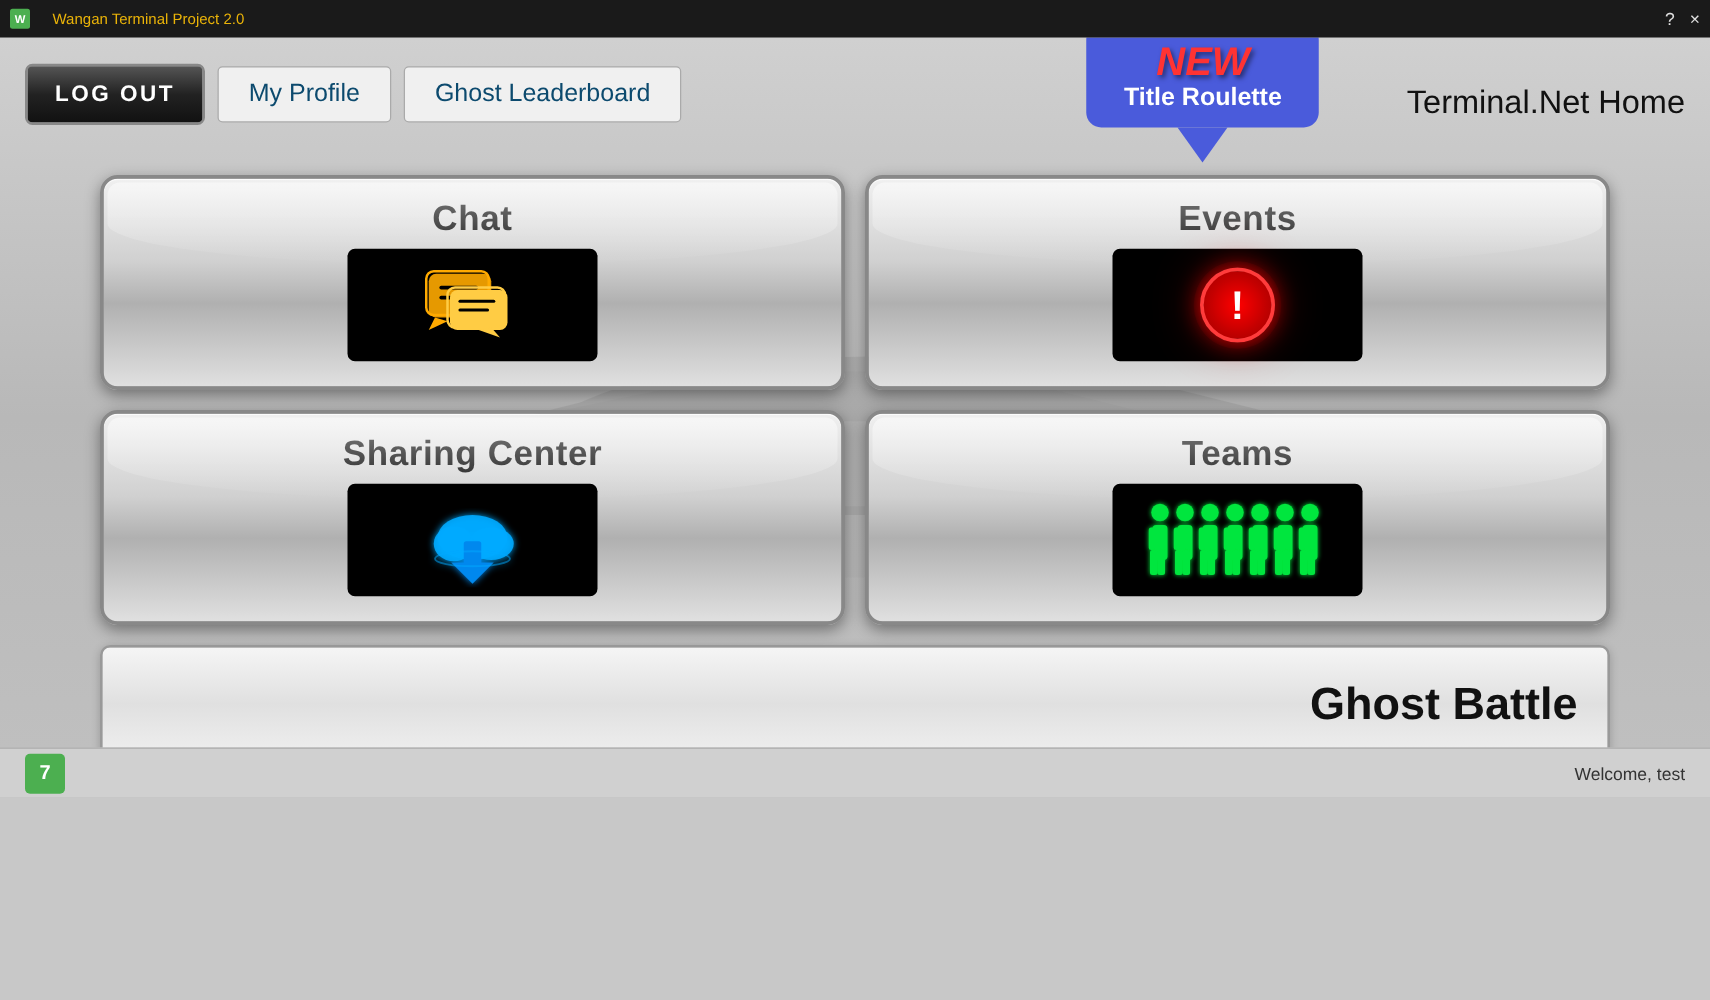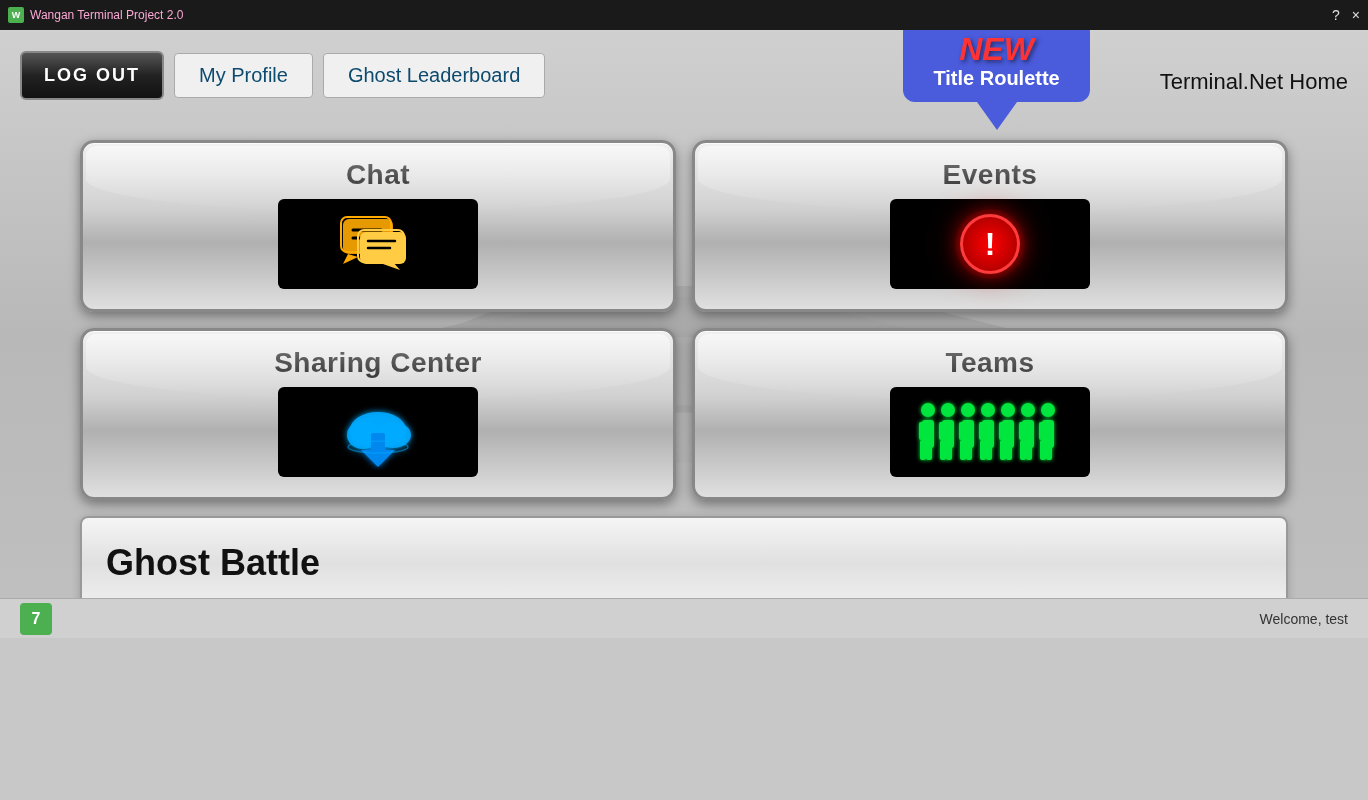--- a/index.html
+++ b/index.html
@@ -36,22 +36,23 @@
       background: #4CAF50;
       border-radius: 2px;
       display: flex;
       align-items: center;
       justify-content: center;
       font-size: 9px;
       color: white;
       font-weight: bold;
     }
     .title-bar-text {
-      color: #f9a8d4;
+      color: #eab308;
       font-size: 12px;
+      margin-left: 12px;
     }
     .title-bar-controls {
       display: flex;
       align-items: center;
       gap: 12px;
     }
     .title-bar-btn {
       color: #e0e0e0;
       font-size: 14px;
       cursor: pointer;
@@ -141,21 +142,21 @@
     }
     .title-roulette-arrow {
       width: 0;
       height: 0;
       border-left: 20px solid transparent;
       border-right: 20px solid transparent;
       border-top: 28px solid #4a5bdb;
     }
 
     .terminal-home {
-      font-size: 22px;
+      font-size: 26px;
       color: #111;
       font-weight: normal;
       cursor: pointer;
       white-space: nowrap;
       margin-top: 13px;
     }
 
     
     .grid-area {
       position: absolute;
@@ -259,21 +260,21 @@
       gap: 2px;
     }
 
     
     .ghost-battle-btn {
       grid-column: 1 / 3;
       background: linear-gradient(180deg, #f5f5f5 0%, #e0e0e0 50%, #f0f0f0 100%);
       border: 2px solid #999;
       border-radius: 8px;
       padding: 24px;
-      text-align: left;
+      text-align: right;
       cursor: pointer;
       box-shadow: 0 2px 8px rgba(0,0,0,0.2);
     }
     .ghost-battle-title {
       font-size: 36px;
       font-weight: 900;
       color: #111;
     }
 
     

